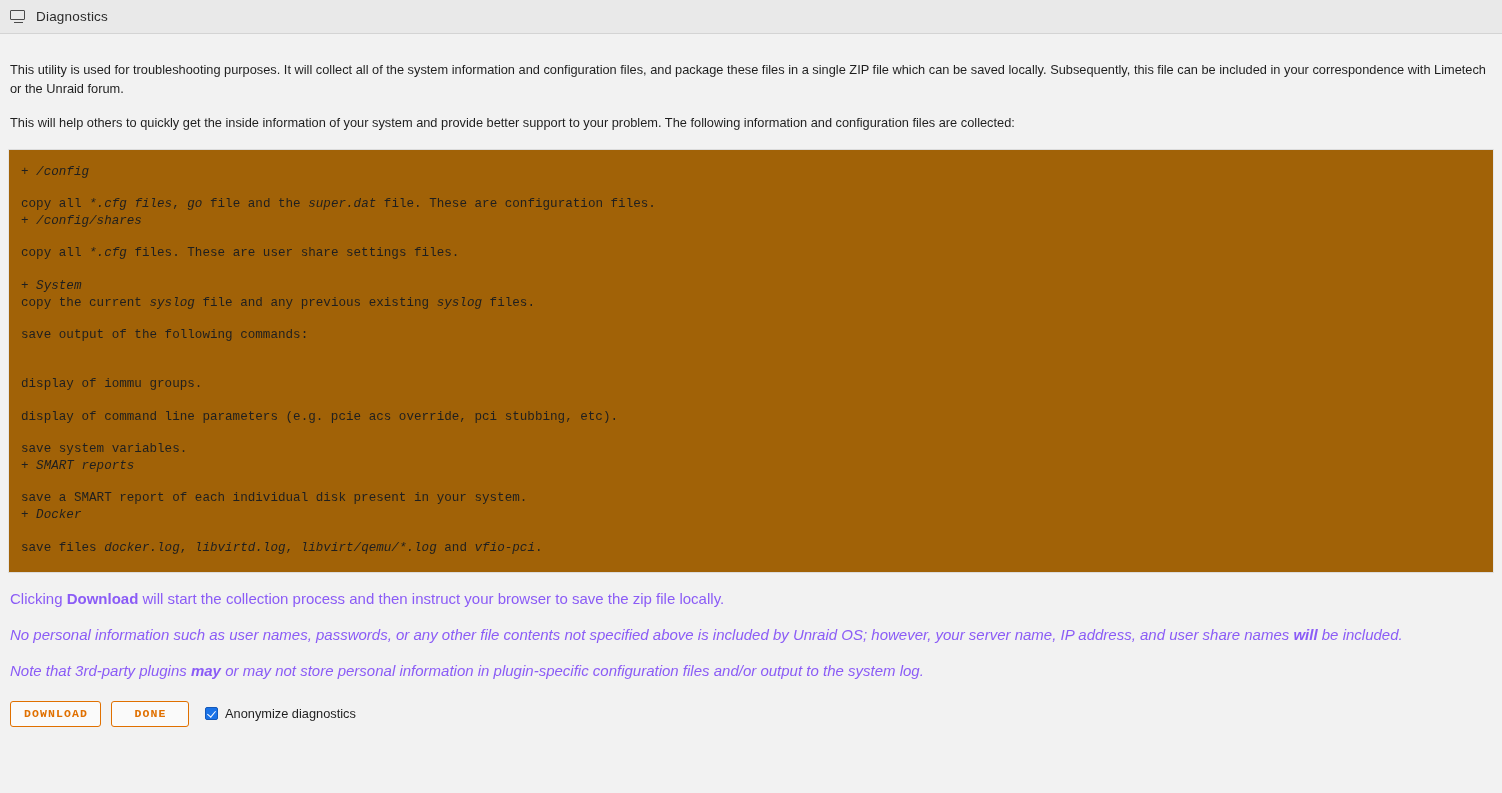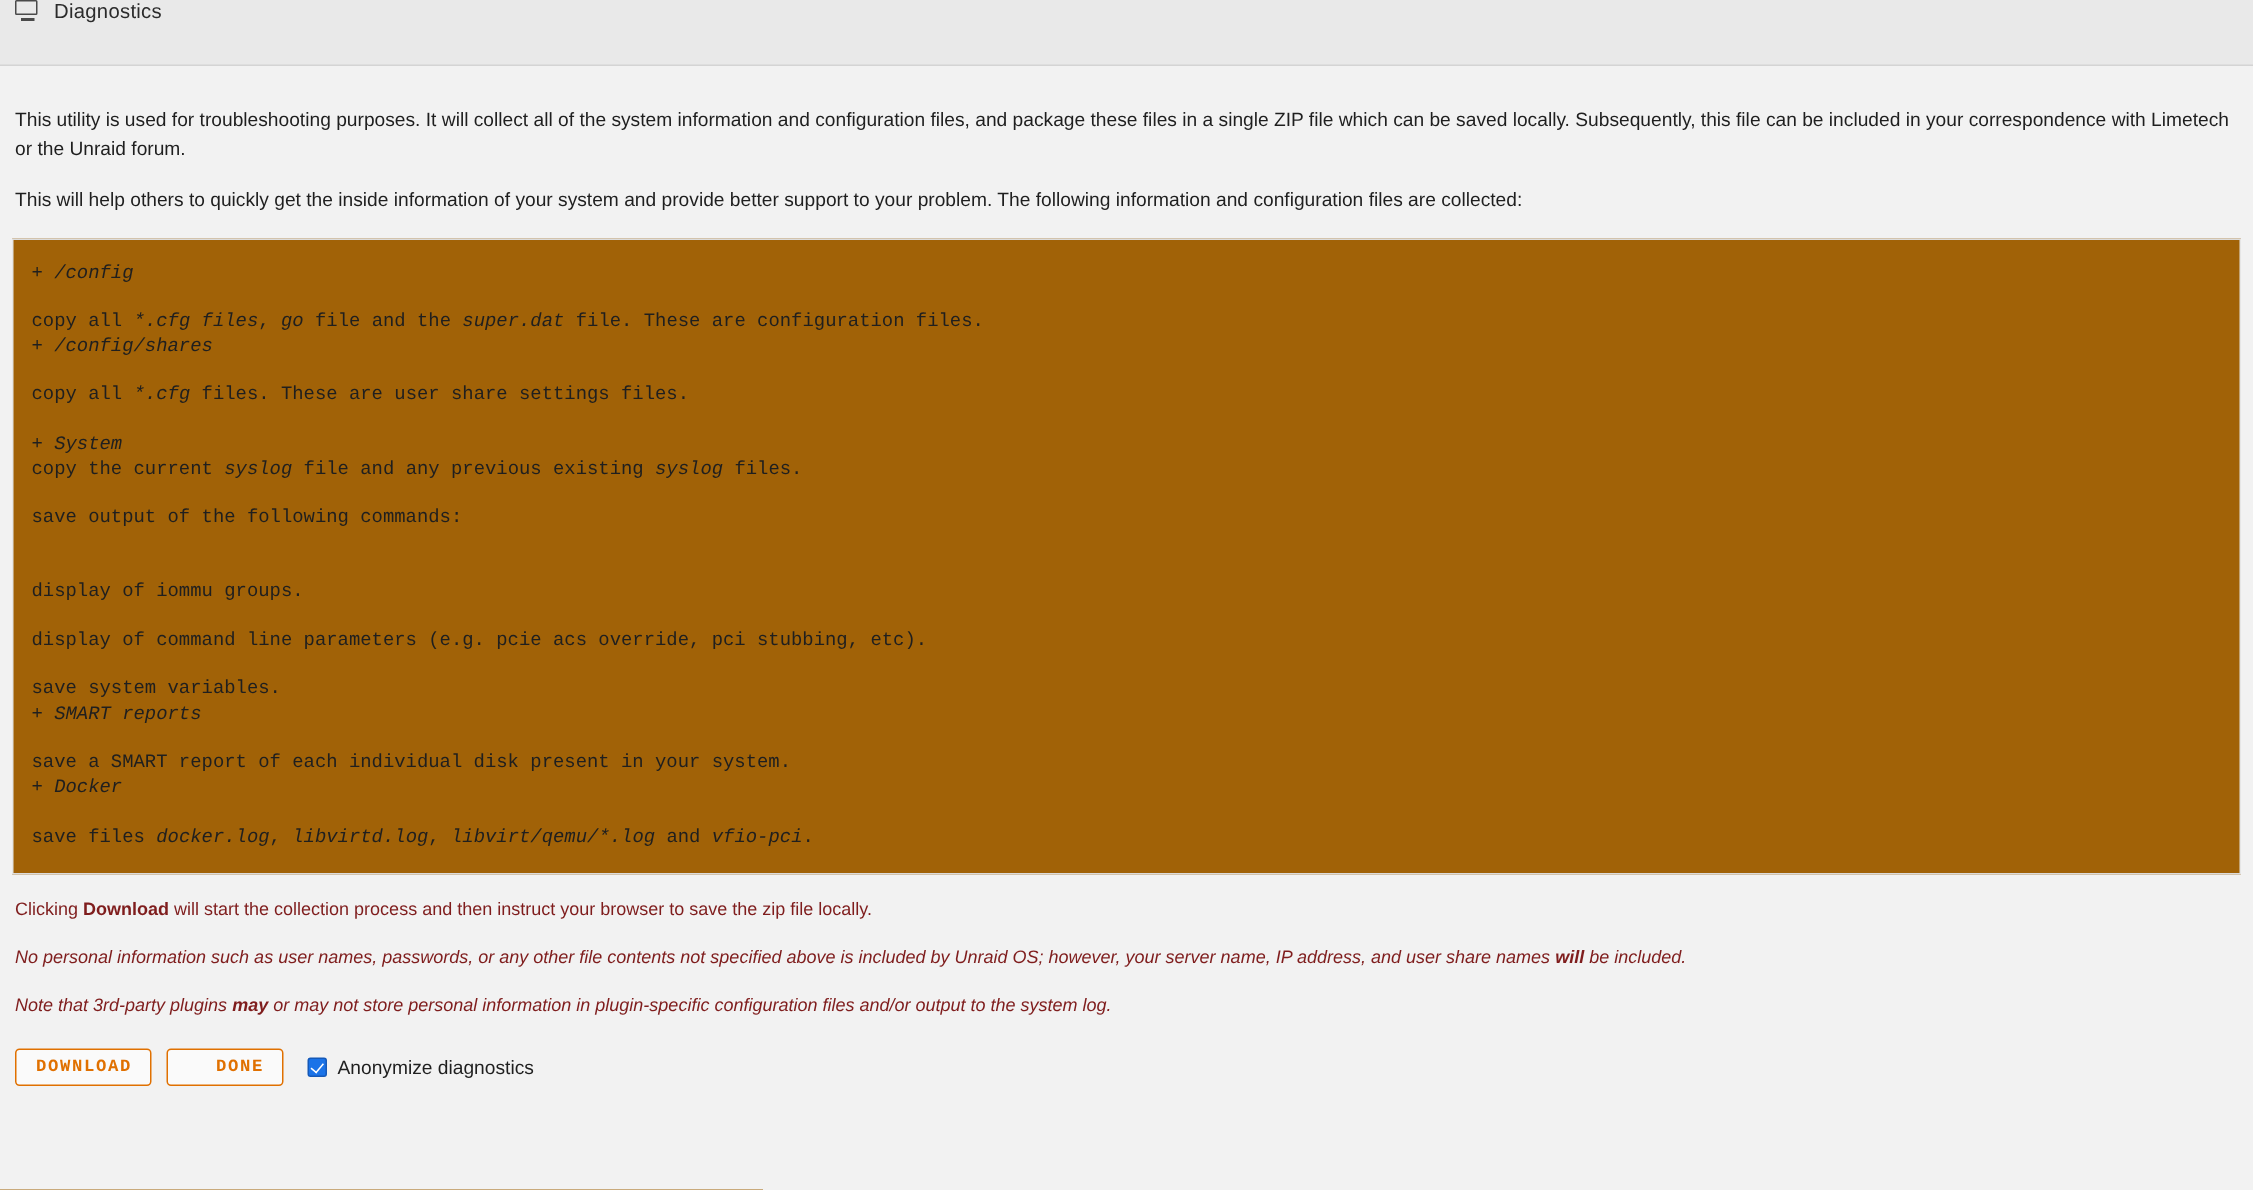--- a/index.html
+++ b/index.html
@@ -11,24 +11,25 @@
     height: 793px;
     background: #f2f2f2;
     font-family: "Liberation Sans", sans-serif;
     font-size: 13px;
     color: #1f1f1f;
     overflow: hidden;
   }
 
   
   .titlebar {
-    height: 44px;
+    height: 34px;
     background: #e9e9e9;
     border-bottom: 1px solid #d4d4d4;
     display: flex;
+    align-items: center;
     padding: 0 0 0 10px;
     box-sizing: border-box;
   }
   .titlebar .monitor-icon {
     width: 17px;
     height: 14px;
     position: relative;
     margin-right: 9px;
     flex: 0 0 auto;
   }
@@ -94,25 +95,25 @@
   }
   .sect {
     margin: 0;
   }
   .gap {
     height: 16px;
   }
 
   
   .note {
-    font-size: 12px;
+    font-size: 15px;
     line-height: 1.4;
     margin: 15px 0 0 0;
     padding: 0 2px;
-    color: #7f1d1d;
+    color: #8b5cf6;
   }
   .note.i {
     font-style: italic;
   }
   .note b {
     font-weight: bold;
   }
 
   
   .buttonrow {
@@ -134,21 +135,20 @@
     cursor: pointer;
     line-height: 1;
     min-width: 78px;
     text-align: center;
   }
   .btn + .btn {
     margin-left: 10px;
   }
   .btn.done {
     min-width: 78px;
-    text-align: right;
   }
   .cb-wrap {
     display: flex;
     align-items: center;
     margin-left: 16px;
   }
   .cb {
     width: 13px;
     height: 13px;
     border-radius: 2px;

